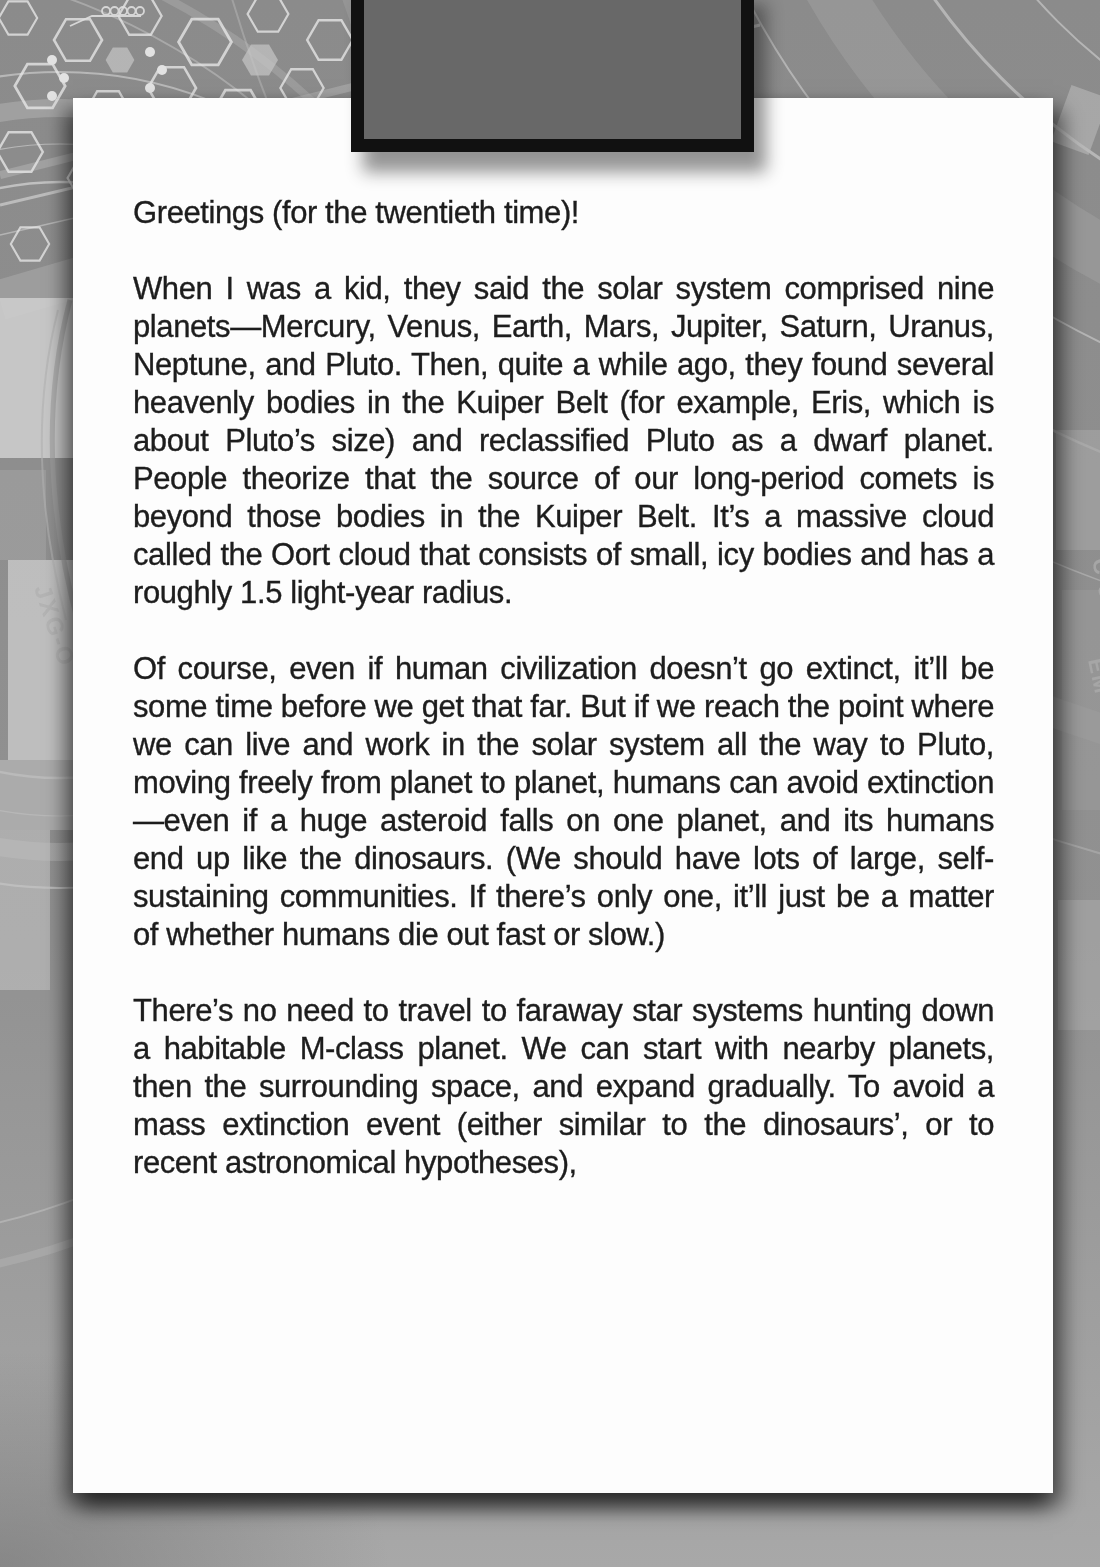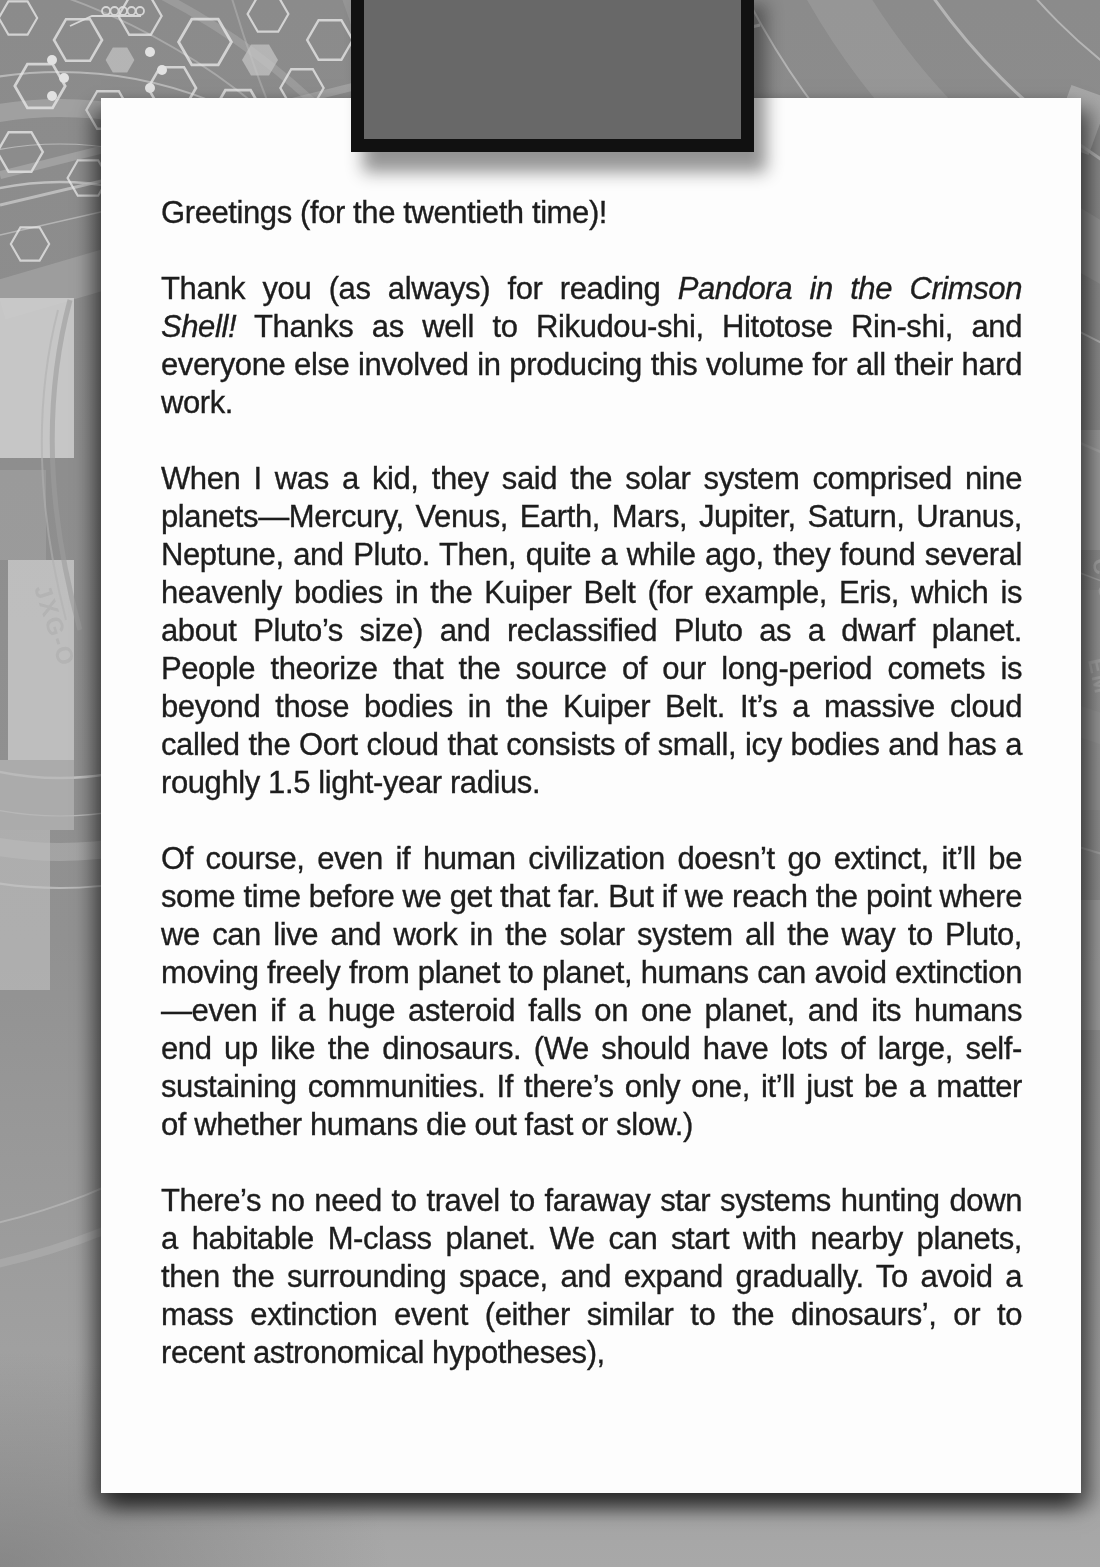--- a/index.html
+++ b/index.html
@@ -3,21 +3,21 @@
 <meta charset="utf-8">
 <style>
   html,body{margin:0;padding:0;background:#6e6e6e;}
   .stage{position:relative;width:1100px;height:1567px;overflow:hidden;
          background:#8f8f8f;font-family:"Liberation Sans","DejaVu Sans",sans-serif;}
   .bg{position:absolute;left:0;top:0;width:1100px;height:1567px;display:block;}
   .paper{position:absolute;left:73px;top:98px;width:980px;height:1395px;
          background:#fdfdfd;box-sizing:border-box;padding:96px 59px 0 60px;
          box-shadow:0 14px 22px rgba(0,0,0,.5),
                     -10px 10px 18px rgba(0,0,0,.30),
-                    12px 12px 18px rgba(0,0,0,.32);margin-left:28px;}
+                    12px 12px 18px rgba(0,0,0,.32);}
   .para{margin:0 0 38px 0;font-size:31px;line-height:38px;color:#1d1d1d;
         text-align:justify;letter-spacing:-.4px;
         -webkit-text-stroke:.35px #1d1d1d;}
   .para em{font-style:italic;}
   .photo{position:absolute;left:351px;top:-16px;width:377px;height:142px;
          background:#686868;border:13px solid #111111;
          box-shadow:12px 20px 16px rgba(20,20,20,.45);}
 </style>
 </head>
 <body>
@@ -125,21 +125,20 @@
       <rect x="1058" y="900" width="42" height="130" fill="#aeaeae" opacity="0.5"></rect>
       <text transform="translate(1092 560) rotate(78)" font-size="22" font-weight="bold" letter-spacing="2" fill="#a9a9a9" opacity="0.9">C-3</text>
       <text transform="translate(1088 660) rotate(78)" font-size="22" font-weight="bold" letter-spacing="2" fill="#a9a9a9" opacity="0.85">EM</text>
     </g>
 
     <rect x="0" y="1280" width="520" height="287" fill="url(#cornerG)"></rect>
   </svg>
 
   <div class="paper">
     <p class="para">Greetings (for the twentieth time)!</p>
-    <p class="para"><span>Thank you (as always) for reading </span><em>Pandora in the Crimson Shell!</em><span> Thanks as well to Rikudou-shi, Hitotose Rin-shi, and everyone else involved in producing this volume for all their hard work.</span></p>
     <p class="para">When I was a kid, they said the solar system comprised nine planets—Mercury, Venus, Earth, Mars, Jupiter, Saturn, Uranus, Neptune, and Pluto. Then, quite a while ago, they found several heavenly bodies in the Kuiper Belt (for example, Eris, which is about Pluto’s size) and reclassified Pluto as a dwarf planet. People theorize that the source of our long-period comets is beyond those bodies in the Kuiper Belt. It’s a massive cloud called the Oort cloud that consists of small, icy bodies and has a roughly 1.5 light-year radius.</p>
     <p class="para">Of course, even if human civilization doesn’t go extinct, it’ll be some time before we get that far. But if we reach the point where we can live and work in the solar system all the way to Pluto, moving freely from planet to planet, humans can avoid extinction—even if a huge asteroid falls on one planet, and its humans end up like the dinosaurs. (We should have lots of large, self-sustaining communities. If there’s only one, it’ll just be a matter of whether humans die out fast or slow.)</p>
     <p class="para">There’s no need to travel to faraway star systems hunting down a habitable M-class planet. We can start with nearby planets, then the surrounding space, and expand gradually. To avoid a mass extinction event (either similar to the dinosaurs’, or to recent astronomical hypotheses),</p>
   </div>
 
   <div class="photo"></div>
 
 </div>
 
 </body></html>

